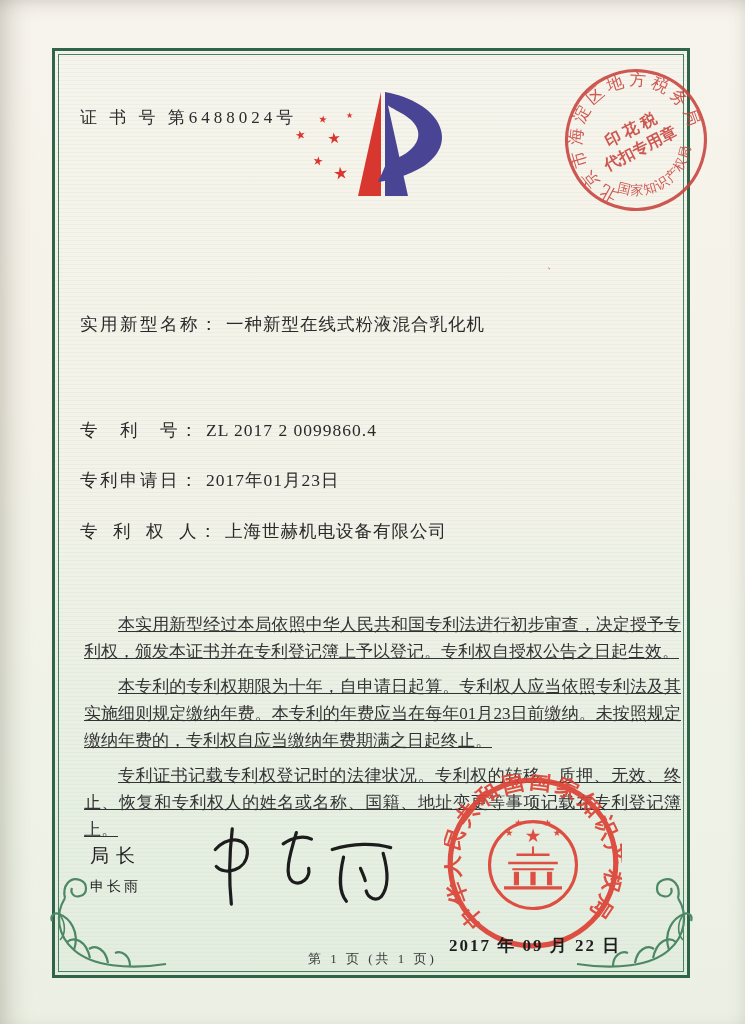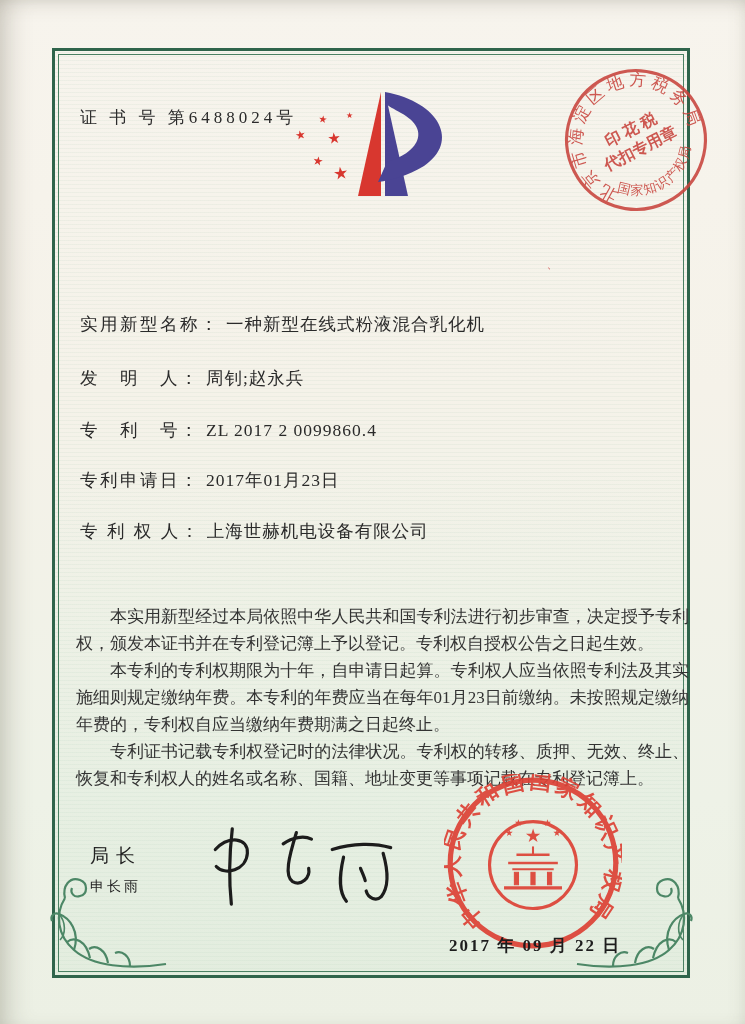--- a/index.html
+++ b/index.html
@@ -42,28 +42,28 @@
   .tax-stamp{position:absolute;left:552px;top:56px;width:168px;height:168px;opacity:.88;}
   .title{
     position:absolute;left:0;right:0;top:210px;text-align:center;
     font-size:40px;letter-spacing:13px;font-weight:600;color:#161616;
     text-indent:13px;
   }
   .field{
     position:absolute;left:80px;right:66px;
     font-size:17.5px;color:#2a2a2a;letter-spacing:1px;white-space:nowrap;
   }
-  .field .lbl{letter-spacing:2.5px;}
+  .field .lbl{letter-spacing:2.5px;font-family:Liberation Mono, monospace;}
   .field .val{margin-left:6px;}
   .f0{top:312px}.f1{top:366px}.f2{top:418px}.f3{top:468px}.f4{top:519px}.f5{top:570px}
   .body-text{
     position:absolute;left:76px;right:56px;top:603px;
     font-size:17px;line-height:27px;color:#333;text-align:justify;
   }
-  .body-text p{margin:0;text-indent:2em;}
+  .body-text p{margin:8px;text-indent:2em;text-decoration:underline;}
   .sig-role{position:absolute;left:90px;top:843px;font-size:19px;letter-spacing:7px;color:#222;}
   .sig-name{position:absolute;left:90px;top:878px;font-size:14px;letter-spacing:3px;color:#222;}
   .signature{position:absolute;left:204px;top:818px;width:198px;height:96px;}
   .office-seal{position:absolute;left:444px;top:774px;width:178px;height:178px;opacity:.93;}
   .issue-date{
     position:absolute;left:449px;top:934px;
     font-size:17px;font-weight:600;letter-spacing:2px;color:#1d1d1d;
   }
   .page-footer{
     position:absolute;left:0;right:0;top:950px;text-align:center;
@@ -118,23 +118,20 @@
         <text x="80" y="74" font-size="15" text-anchor="middle" font-weight="bold">印 花 税</text>
         <text x="80" y="94" font-size="15" text-anchor="middle" font-weight="bold">代扣专用章</text>
       </g>
     </svg>
   </div>
 
   <div class="speck">﹅</div>
 
   <div class="field f0">
     <span class="lbl">实用新型名称：</span><span class="val">一种新型在线式粉液混合乳化机</span>
-  </div>
-  <div class="field f1">
-    <span class="lbl">发　明　人：</span><span class="val">周钊;赵永兵</span>
   </div>
   <div class="field f2">
     <span class="lbl">专　利　号：</span><span class="val">ZL 2017 2 0099860.4</span>
   </div>
   <div class="field f3">
     <span class="lbl">专利申请日：</span><span class="val">2017年01月23日</span>
   </div>
   <div class="field f4">
     <span class="lbl">专 利 权 人：</span><span class="val">上海世赫机电设备有限公司</span>
   </div>
@@ -207,13 +204,14 @@
       <path d="M124,108 C86,114 50,110 32,94 C15,79 13,58 23,42"></path>
       <path d="M23,42 C20,30 28,20 38,24 C46,27 46,38 38,40 C32,42 28,37 30,32"></path>
       <path d="M32,94 C38,76 28,62 17,58 C12,56 8,60 10,65"></path>
       <path d="M48,102 C44,84 32,80 25,86"></path>
       <path d="M66,107 C64,94 54,88 47,93"></path>
       <path d="M88,110 C88,100 80,94 73,97"></path>
       <path d="M17,58 C24,66 24,78 18,84" stroke-width="1.6"></path>
     </svg>
   </div>
 
+  <div class="page-footer">第 1 页 (共 1 页)</div>
 </div>
 
 </body></html>

